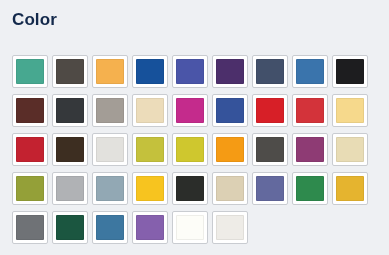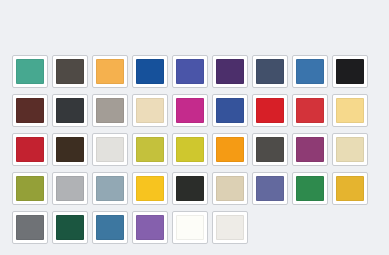--- a/index.html
+++ b/index.html
@@ -62,20 +62,21 @@
   }
   .swatch-fill.has-edge {
     box-shadow: inset 0 0 0 1px rgba(0,0,0,0.06);
   }
 </style>
 </head>
 <body>
 
 <div class="panel">
 
+  <h2 class="panel-title">Color</h2>
 
   <div class="swatch-grid">
       <div class="swatch" title="teal-green">
         <span class="swatch-fill has-edge" style="background: rgb(71, 168, 144);"></span>
       </div>
       <div class="swatch" title="dark-taupe">
         <span class="swatch-fill has-edge" style="background: rgb(79, 74, 69);"></span>
       </div>
       <div class="swatch" title="amber">
         <span class="swatch-fill has-edge" style="background: rgb(245, 177, 78);"></span>

